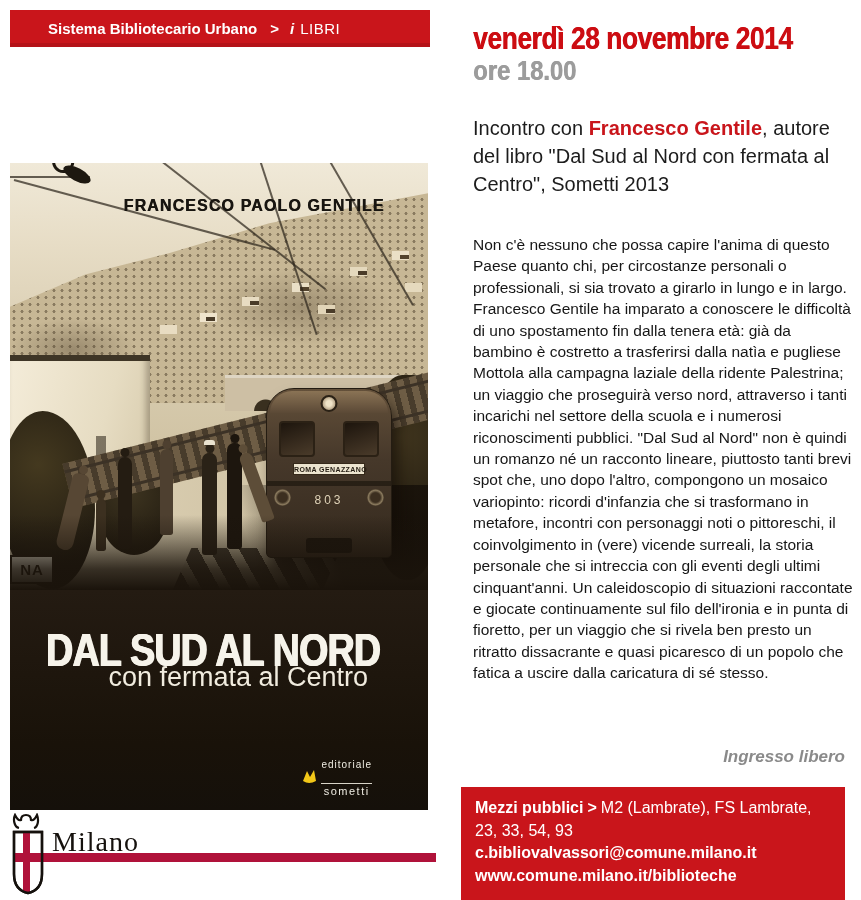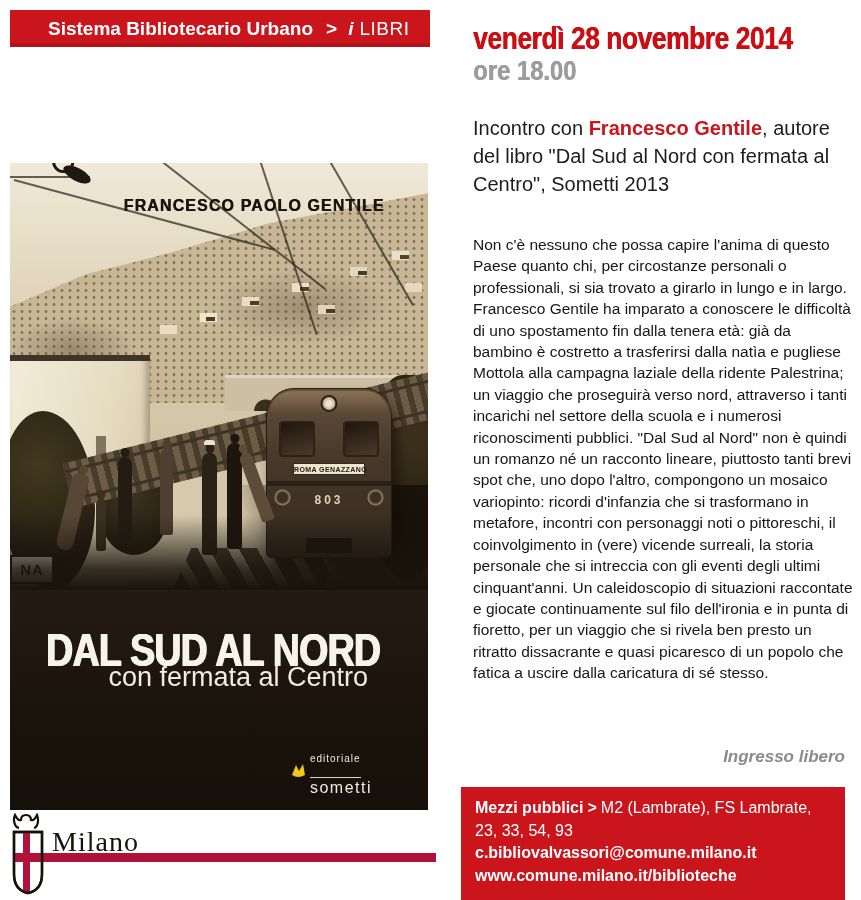--- a/index.html
+++ b/index.html
@@ -7,21 +7,21 @@
     --gray-text:#9c9c9c; --heading-gray:#303030; --cover-band:#1f1710;
     --publisher-yellow:#f2c718; --body-text:#161616;
   }
   *{margin:0;padding:0;box-sizing:border-box;}
   html,body{background:#fff;}
   body{font-family:"Liberation Sans",sans-serif;}
   .page{position:relative;width:861px;height:900px;background:#fff;overflow:hidden;}
 
   
   .banner{position:absolute;left:10px;top:10px;width:420px;height:37px;
-    background:var(--brand-red);color:#fff;font-size:19px;line-height:37px;
+    background:var(--brand-red);color:#fff;font-size:15px;line-height:37px;
     padding-left:38px;white-space:nowrap;box-shadow:inset 0 -4px rgba(0,0,0,.10);}
   .banner .b-bold{font-weight:bold;}
   .banner .b-chev{font-weight:bold;margin:0 11px 0 13px;}
   .banner .b-i{font-weight:bold;font-style:italic;margin-right:6px;}
   .banner .b-series{font-weight:normal;letter-spacing:.5px;}
 
   
   .lib-header{position:absolute;left:0;top:54px;width:415px;text-align:right;color:var(--heading-gray);}
   .lib-line{font-size:31px;font-weight:bold;line-height:34px;transform:scaleX(.86);transform-origin:100% 50%;
     letter-spacing:-.5px;text-shadow:.6px 0 0 currentColor;}
@@ -91,21 +91,21 @@
   .headlight{position:absolute;left:50%;top:6px;transform:translateX(-50%);width:17px;height:17px;
     border-radius:50%;border:2px solid #2a2116;background:radial-gradient(#efe3c8 30%,#8a7355);}
   .shield-glass{position:absolute;top:32px;width:36px;height:36px;border-radius:4px;
     background:linear-gradient(160deg,#1d150d,#4a3b2a);border:2px solid #2b2115;}
   .g-l{left:12px;} .g-r{right:12px;}
   .dest-plate{position:absolute;left:50%;top:74px;transform:translateX(-50%);width:72px;height:12px;
     background:#ece4cf;color:#241c12;font-size:7px;font-weight:bold;line-height:12px;text-align:center;
     letter-spacing:.4px;border:1px solid #35291a;white-space:nowrap;}
   .train-band{position:absolute;left:0;right:0;top:92px;height:5px;background:rgba(20,14,8,.55);}
   .num-plate{position:absolute;left:50%;top:104px;transform:translateX(-50%);color:#dfd3b8;
-    font-size:12px;font-weight:bold;letter-spacing:3px;}
+    font-size:12px;font-weight:normal;letter-spacing:3px;}
   .lamp{position:absolute;top:100px;width:17px;height:17px;border-radius:50%;
     background:radial-gradient(#3c2f20 40%,#8a7a5e 60%,#3c2f20 75%);}
   .l-l{left:7px;} .l-r{right:7px;}
   .cowcatcher{position:absolute;left:50%;bottom:4px;transform:translateX(-50%);width:46px;height:15px;
     background:#1d160e;border-radius:3px;}
   .people{position:absolute;left:40px;top:278px;width:235px;height:132px;}
   .person{position:absolute;background:#261e14;border-radius:7px 7px 3px 3px;}
   .person::before{content:"";position:absolute;top:-9px;left:50%;transform:translateX(-50%);
     width:9px;height:9px;border-radius:50%;background:inherit;}
   .p1{left:14px;top:32px;width:17px;height:78px;background:#574734;border-radius:8px 8px 12px 12px;transform:rotate(14deg);}
@@ -124,21 +124,21 @@
   .band{position:absolute;left:0;right:0;top:427px;bottom:0;
     background:linear-gradient(#241b12,#191209 70%,#15100a);text-align:center;}
   .cover-title{position:absolute;left:36px;top:32px;color:#f6f3ea;font-size:47px;font-weight:bold;
     letter-spacing:-1px;transform:scaleX(.8);transform-origin:0 0;white-space:nowrap;
     text-shadow:1px 0 0 currentColor,-.5px 0 0 currentColor;}
   .cover-subtitle{position:absolute;right:60px;top:72px;color:#f1ecdf;font-size:27px;white-space:nowrap;}
   .publisher{position:absolute;right:56px;bottom:13px;color:#efece2;}
   .pub-row{display:flex;align-items:flex-end;}
   .pub-mark{width:17px;height:15px;margin-right:3px;flex:0 0 auto;}
   .pub-top{font-size:10px;letter-spacing:1px;border-bottom:1px solid #d8d4c8;padding-bottom:13px;}
-  .pub-bottom{font-size:16px;letter-spacing:1.5px;margin-top:1px;margin-left:20px;}
+  .pub-bottom{font-size:11px;letter-spacing:1.5px;margin-top:1px;margin-left:20px;}
 
   
   .milano{position:absolute;left:8px;top:813px;width:845px;height:87px;}
   .milano-bar{position:absolute;left:18px;top:40px;width:410px;height:9px;background:var(--milano-crimson);}
   .milano-shield{position:absolute;left:0;top:0;width:40px;height:84px;z-index:2;}
   .milano-word{position:absolute;left:44px;top:13px;font-family:"Liberation Serif",serif;
     font-size:28px;color:#15110d;letter-spacing:1px;}
 
   
   .ev-date{position:absolute;left:473px;top:21px;color:var(--date-red);font-size:31px;font-weight:bold;

